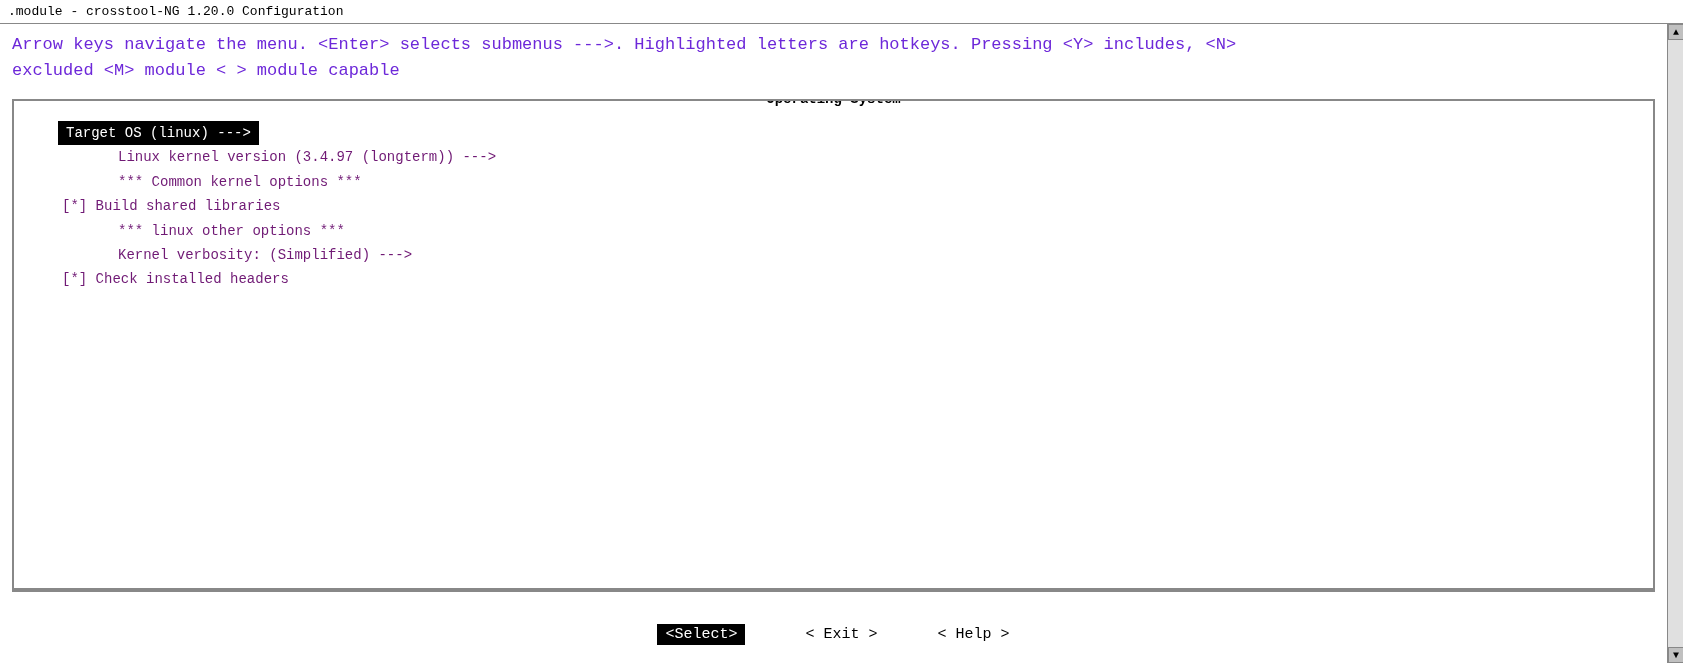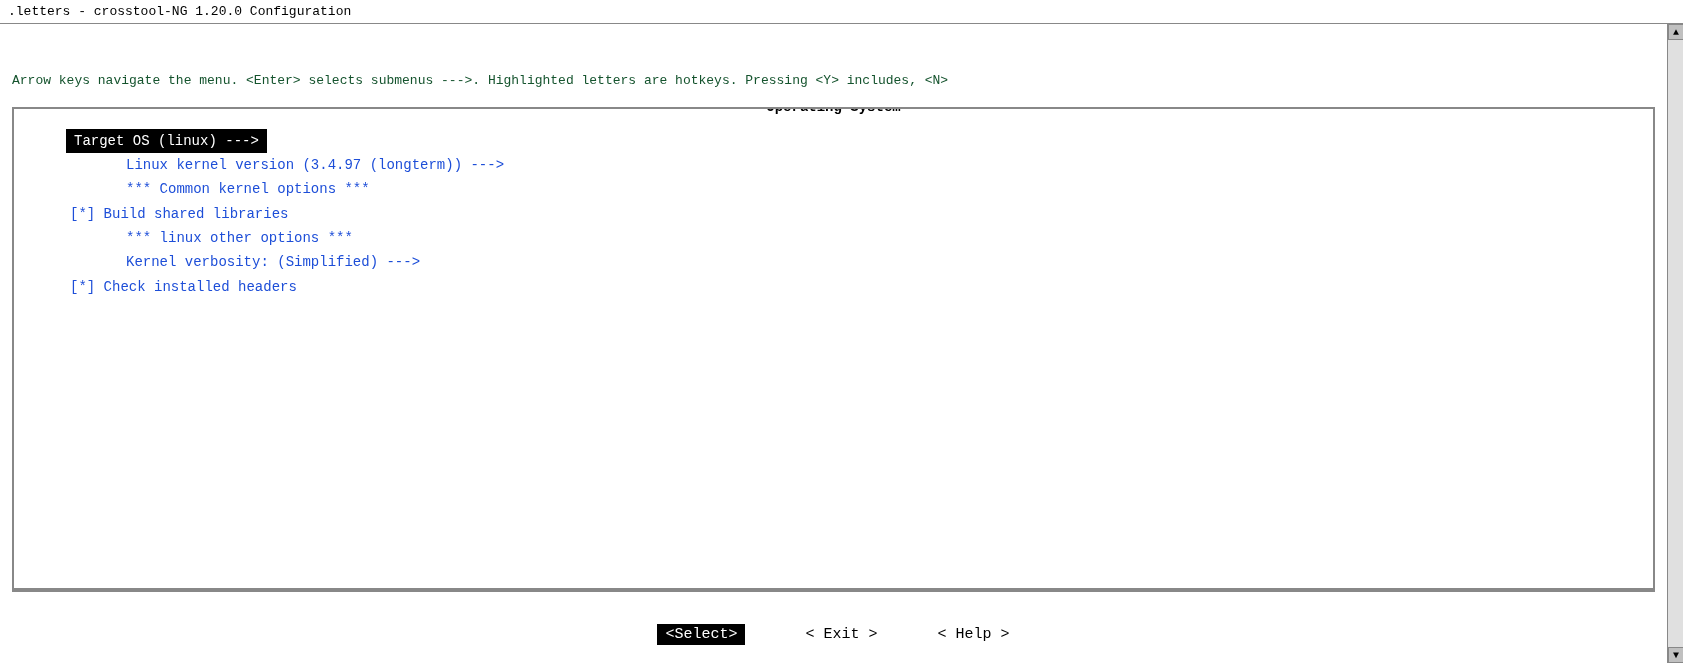--- a/index.html
+++ b/index.html
@@ -31,32 +31,31 @@
     .main-content {
       background-color: #ffffff;
       flex: 1;
       display: flex;
       flex-direction: column;
       padding: 8px 12px;
       overflow: hidden;
     }
 
     .help-text {
-      font-size: 13px;
-      color: #14532d;
+      font-size: 17px;
+      color: #6d28d9;
       line-height: 1.5;
       margin-bottom: 16px;
       flex-shrink: 0;
-      margin-top: 39px;
     }
 
     .menu-container {
       border: 2px solid #888;
       flex: 1;
-      padding: 12px 12px;
+      padding: 12px 4px;
       overflow: hidden;
       position: relative;
     }
 
     .section-title {
       text-align: center;
       font-weight: bold;
       font-size: 14px;
       color: #000;
       position: absolute;
@@ -69,21 +68,21 @@
     }
 
     .menu-items {
       padding: 8px 40px;
     }
 
     .menu-item {
       display: block;
       padding: 1px 4px;
       font-size: 14px;
-      color: #1d4ed8;
+      color: #701a75;
       white-space: nowrap;
       line-height: 1.6;
     }
 
     .menu-item.highlighted {
       background-color: #000000;
       color: #ffffff;
       display: inline-block;
       padding: 1px 8px;
     }
@@ -158,28 +157,29 @@
       flex: 1;
       display: flex;
       flex-direction: column;
       overflow: hidden;
     }
   </style>
 </head>
 <body>
 
 <div class="title-bar">
-  <span>.letters - crosstool-NG 1.20.0 Configuration</span>
+  <span>.module - crosstool-NG 1.20.0 Configuration</span>
 </div>
 
 <div class="outer-wrapper">
   <div class="inner-area">
     <div class="main-content">
       <div class="help-text">
         <div>Arrow keys navigate the menu.  &lt;Enter&gt; selects submenus ---&gt;.  Highlighted letters are hotkeys.  Pressing &lt;Y&gt; includes, &lt;N&gt;</div>
+        <div>excluded  &lt;M&gt; module  &lt; &gt; module capable</div>
       </div>
 
       <div class="menu-container">
         <div class="section-title">Operating System</div>
 
         <div class="menu-items">
           
         <div class="menu-item highlighted">Target OS (linux)  ---&gt;</div><div class="menu-item indented">Linux kernel version (3.4.97 (longterm))  ---&gt;</div><div class="menu-item indented">*** Common kernel options ***</div><div class="menu-item"><span class="bold">[*] Build shared libraries</span></div><div class="menu-item indented">*** linux other options ***</div><div class="menu-item indented"><span class="bold">Kernel verbosity: (Simplified)  ---&gt;</span></div><div class="menu-item"><span class="bold">[*] Check installed headers</span></div></div>
       </div>
 

